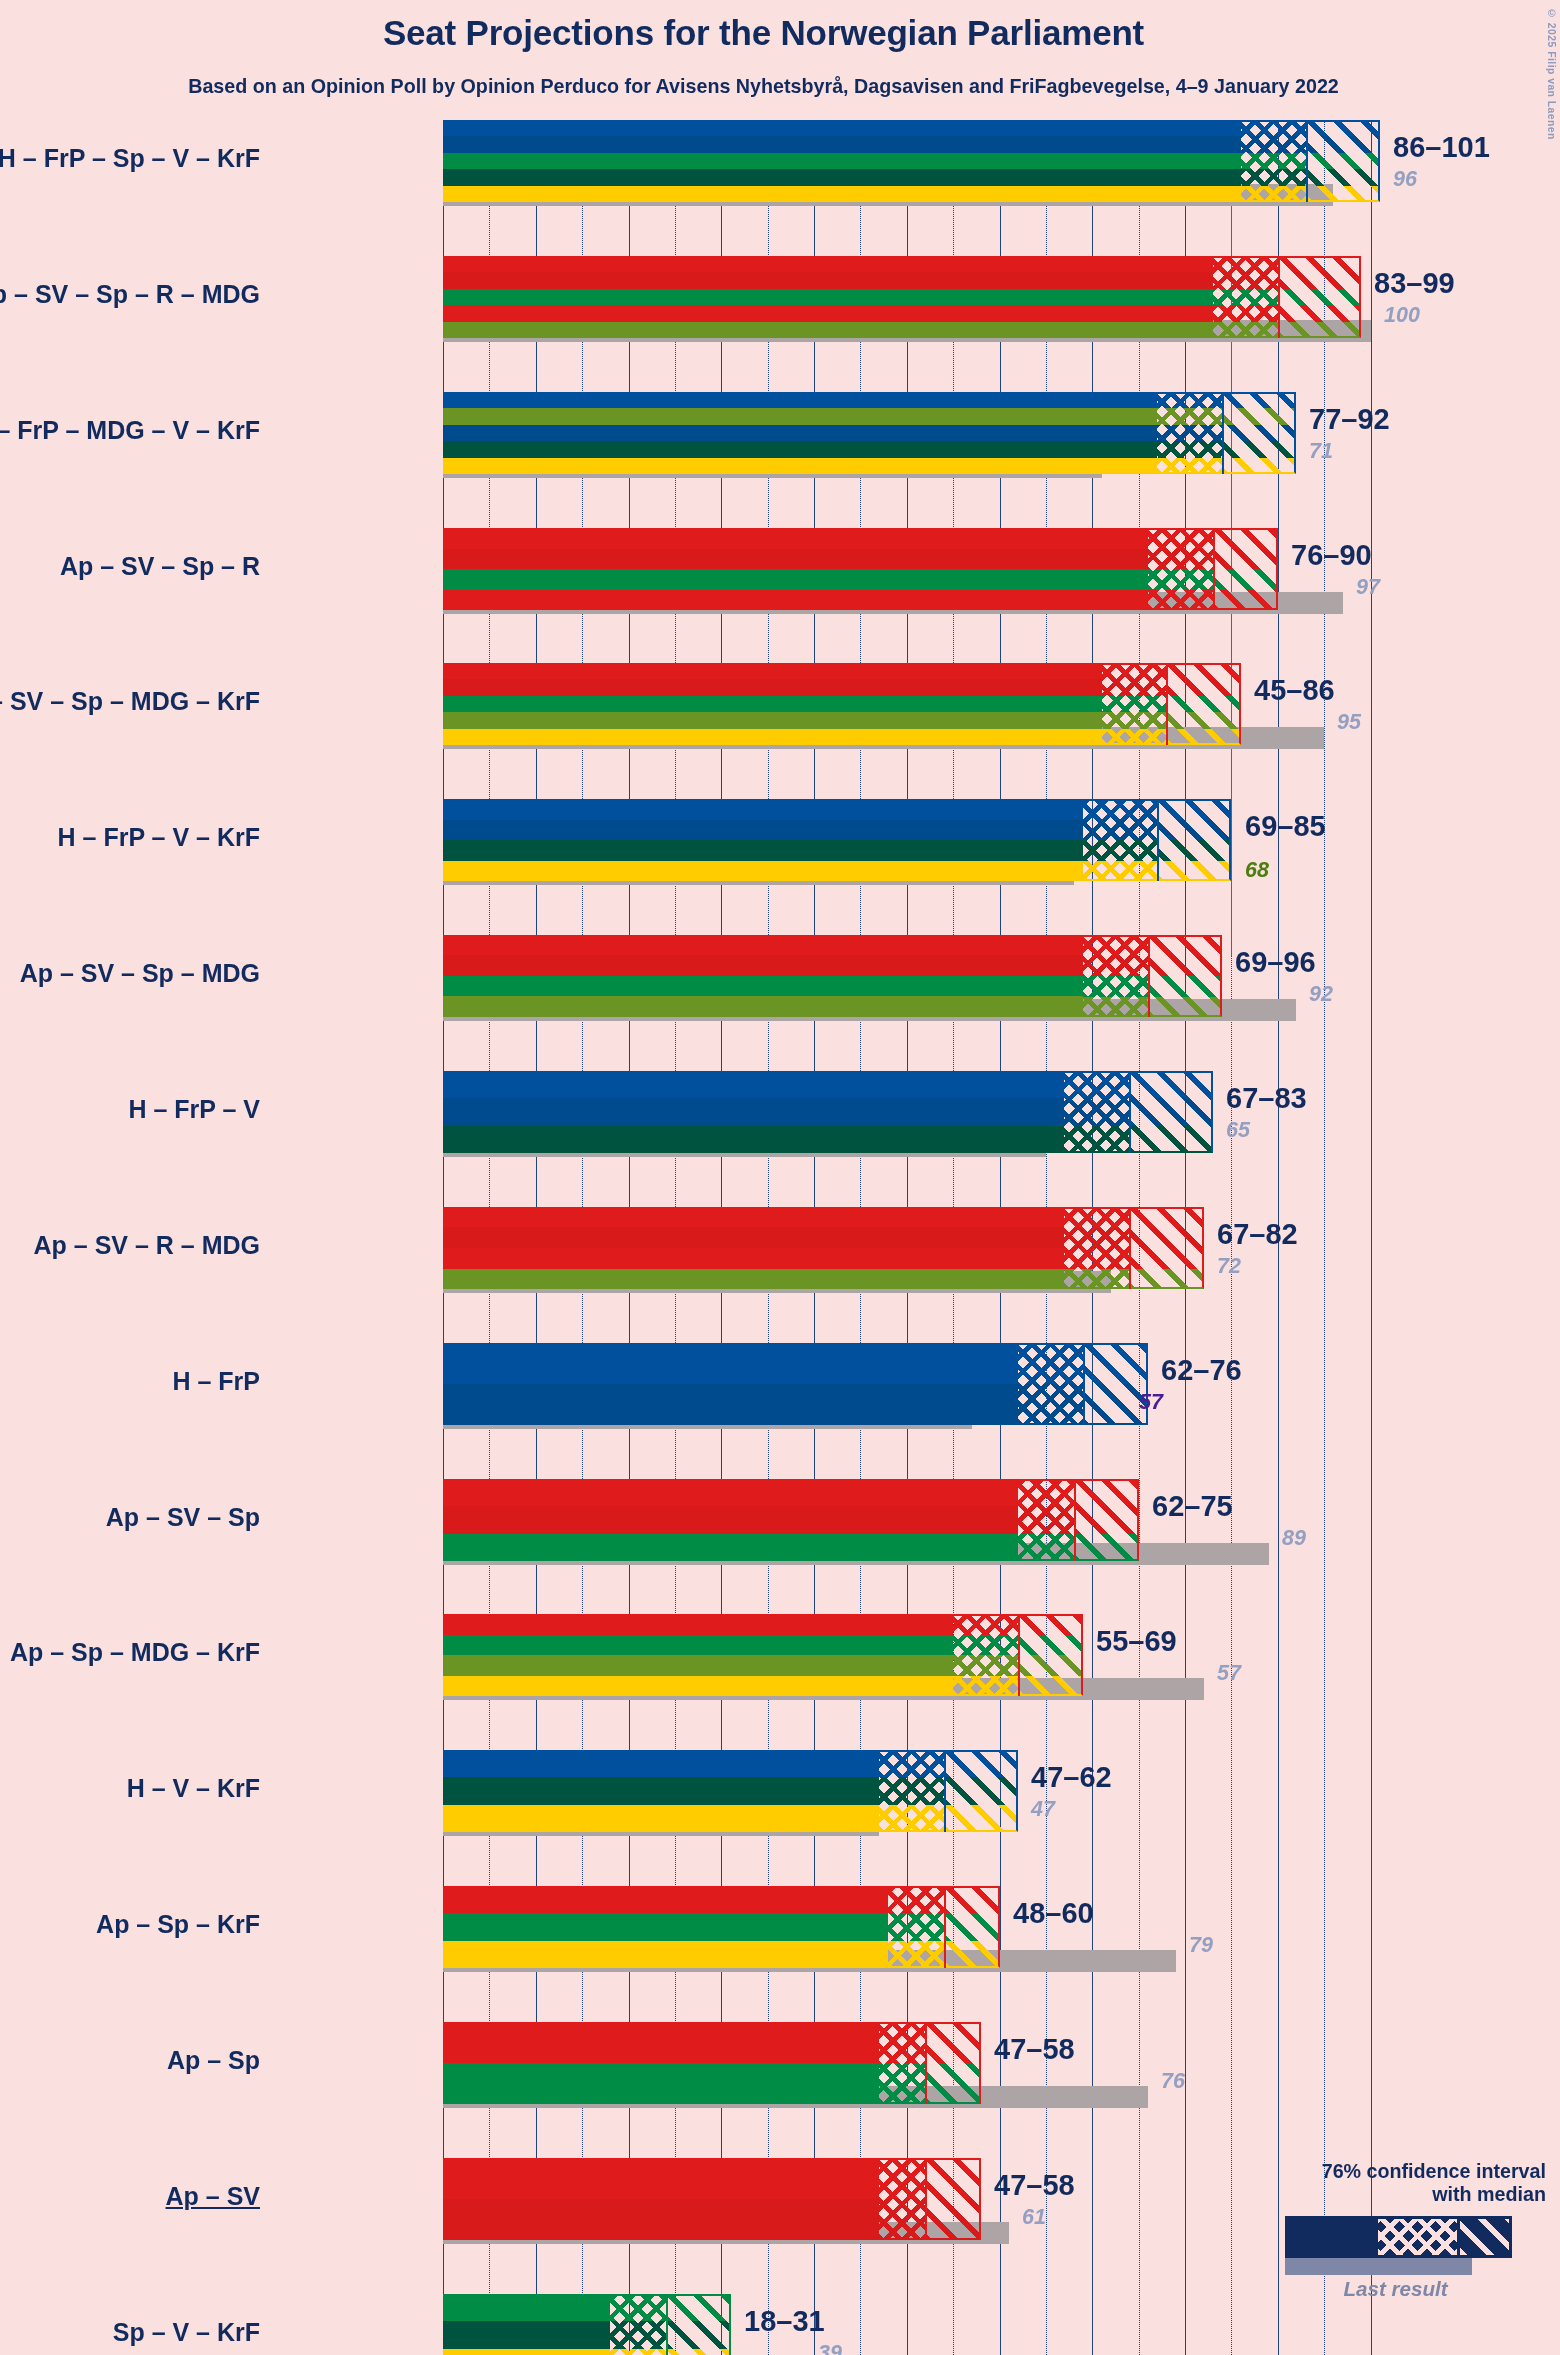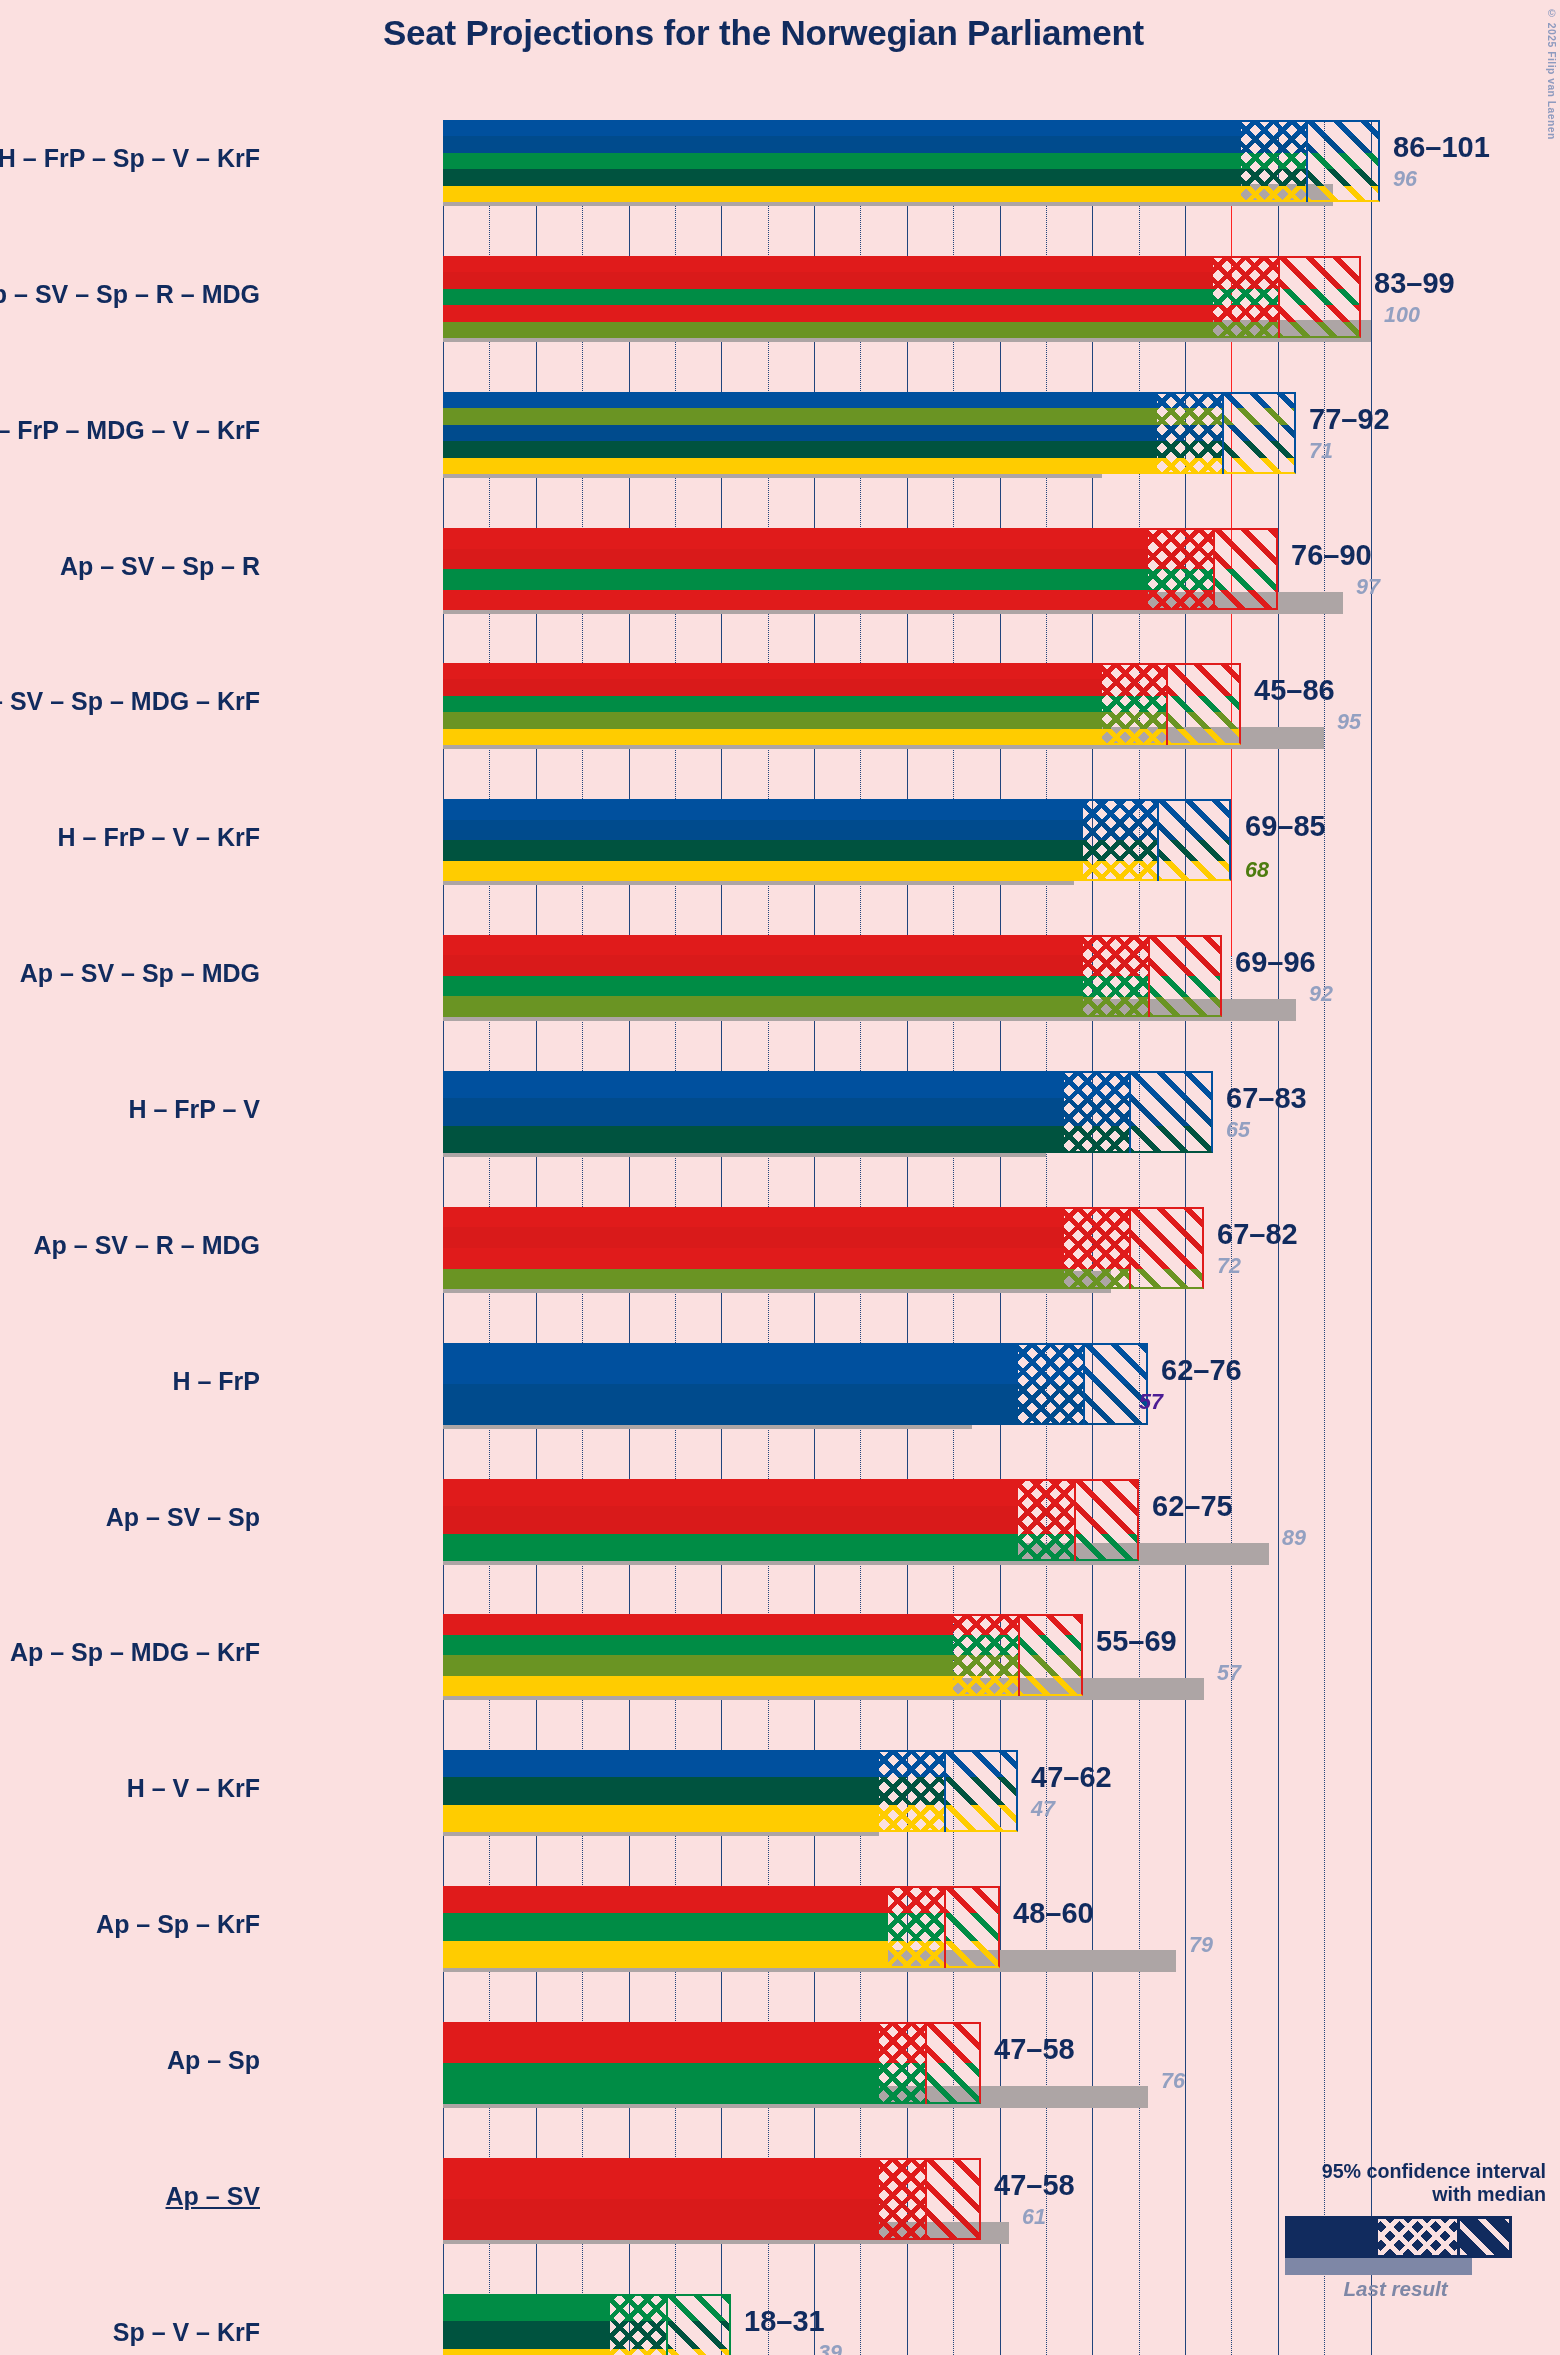--- a/index.html
+++ b/index.html
@@ -71,20 +71,21 @@
   .legend-lastlabel{
     margin-top:1.9px;text-align:center;width:281px;margin-left:28px;
     font-size:20.6px;font-style:italic;font-weight:bold;color:#7E87A6;
   }
 </style>
 </head>
 <body>
 
 <div id="chart-root">
   <div class="title">Seat Projections for the Norwegian Parliament</div>
+  <div class="subtitle">Based on an Opinion Poll by Opinion Perduco for Avisens Nyhetsbyrå, Dagsavisen and FriFagbevegelse, 4–9 January 2022</div>
   <div class="copyright">© 2025 Filip van Laenen</div>
 
   <div class="plot">
     <div class="grid" id="grid" style="height: 2319px;">
         <div class="gl" style="left: 0px;"></div>
         <div class="gl dot" style="left: 46px;"></div>
         <div class="gl" style="left: 93px;"></div>
         <div class="gl dot" style="left: 139px;"></div>
         <div class="gl" style="left: 186px;"></div>
         <div class="gl dot" style="left: 232px;"></div>
@@ -290,21 +291,21 @@
           <div class="barborder" style="left: 0px; width: 288px; border-top: 2.8px solid rgb(0, 140, 69); border-right: 2.8px solid rgb(0, 140, 69); border-bottom: 2.8px solid rgb(255, 204, 0);"></div>
           <div style="position: absolute; left: 223px; top: 0px; height: 82px; width: 0px; border-left: 2.8px solid rgb(0, 140, 69);"></div>
           <div class="valmain" style="left: 301px; top: 11.2px;">18–31</div>
           <div class="valsub" style="left: 375px; top: 47px; color: rgb(147, 160, 193);">39</div>
         </div>
       </div>
   </div>
 
   <div class="legend">
     <div class="legend-title">
-      <div>95% confidence interval</div>
+      <div>76% confidence interval</div>
       <div>with median</div>
     </div>
     <div class="legend-bar">
       <div class="legend-x" id="legend-x" style="mask-image: repeating-linear-gradient(45deg, rgb(0, 0, 0) 0px, rgb(0, 0, 0) 4.7px, transparent 4.7px, transparent 13px), repeating-linear-gradient(-45deg, rgb(0, 0, 0) 0px, rgb(0, 0, 0) 4.7px, transparent 4.7px, transparent 13px); background: rgb(251, 224, 224);"></div>
       <div class="legend-d" id="legend-d" style="mask-image: repeating-linear-gradient(45deg, rgb(0, 0, 0) 0px, rgb(0, 0, 0) 5.6px, transparent 5.6px, transparent 19px); background: rgb(251, 224, 224);"></div>
     </div>
     <div class="legend-last"></div>
     <div class="legend-lastlabel">Last result</div>
   </div>
 </div>

